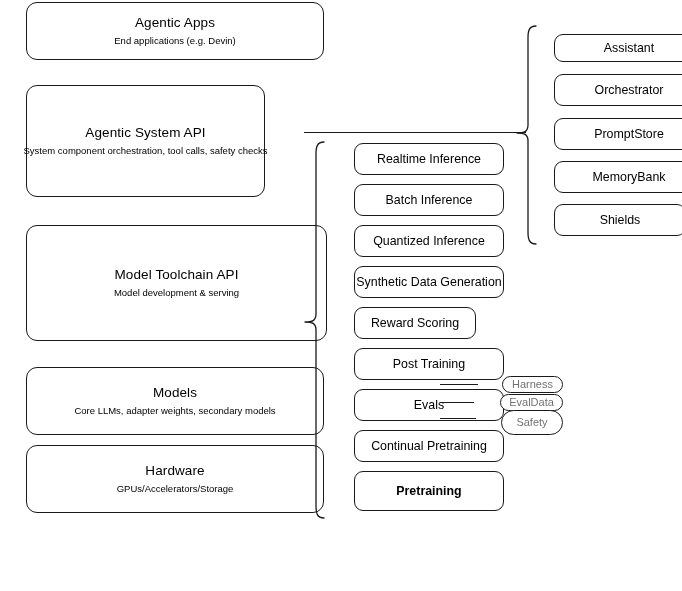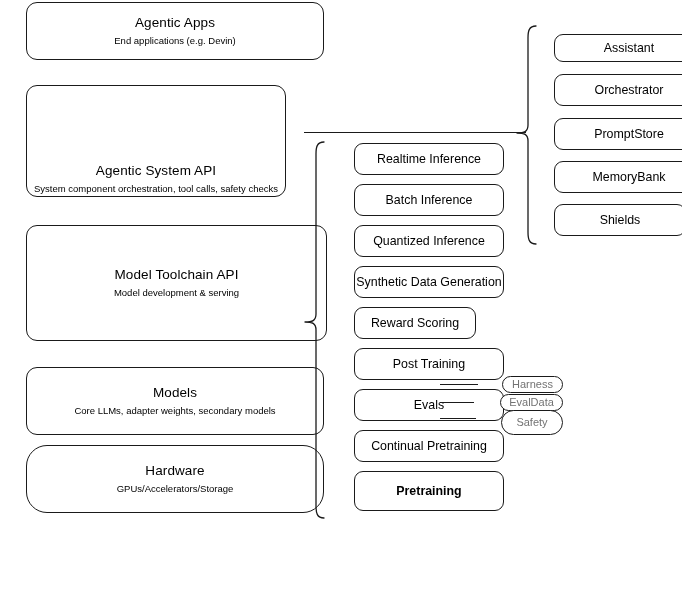--- a/index.html
+++ b/index.html
@@ -92,36 +92,36 @@
 </head>
 <body>
 
 <div id="canvas">
 
   <div class="box" style="left:2px; top:2px; width:298px; height:58px;">
     <div class="layer-title">Agentic Apps</div>
     <div class="layer-sub">End applications (e.g. Devin)</div>
   </div>
 
-  <div class="box" style="left:2px; top:85px; width:260px; height:112px;justify-content:flex-end;">
+  <div class="box" style="left:2px; top:85px; width:239px; height:112px;">
     <div class="layer-title">Agentic System API</div>
     <div class="layer-sub">System component orchestration, tool calls, safety checks</div>
   </div>
 
   <div class="box" style="left:2px; top:225px; width:301px; height:116px;">
     <div class="layer-title">Model Toolchain API</div>
     <div class="layer-sub">Model development &amp; serving</div>
   </div>
 
   <div class="box" style="left:2px; top:367px; width:298px; height:68px;">
     <div class="layer-title">Models</div>
     <div class="layer-sub">Core LLMs, adapter weights, secondary models</div>
   </div>
 
-  <div class="box" style="left:2px; top:445px; width:298px; height:68px;border-radius:21px;">
+  <div class="box" style="left:2px; top:445px; width:298px; height:68px;">
     <div class="layer-title">Hardware</div>
     <div class="layer-sub">GPUs/Accelerators/Storage</div>
   </div>
 
 
   <div class="hline" style="left:304px; top:132px; width:222px;"></div>
 
   <div class="brace" style="left:303px; top:140px; width:22px; height:380px;">
     <svg width="22" height="380" viewBox="0 0 22 380" fill="none" xmlns="http://www.w3.org/2000/svg">
       <path d="M21 2 C14 2 13 7 13 14 L13 174 C13 181 9 182 2 182 C9 182 13 183 13 190 L13 366 C13 373 14 378 21 378" stroke="#1a1a1a" stroke-width="1.3" fill="none" stroke-linecap="round" stroke-linejoin="round"></path>

